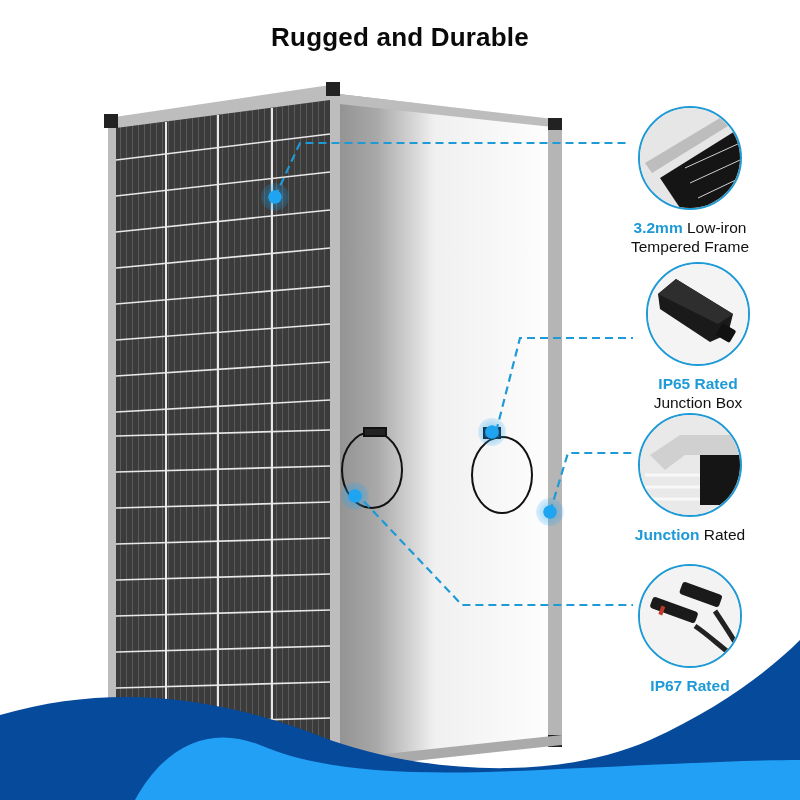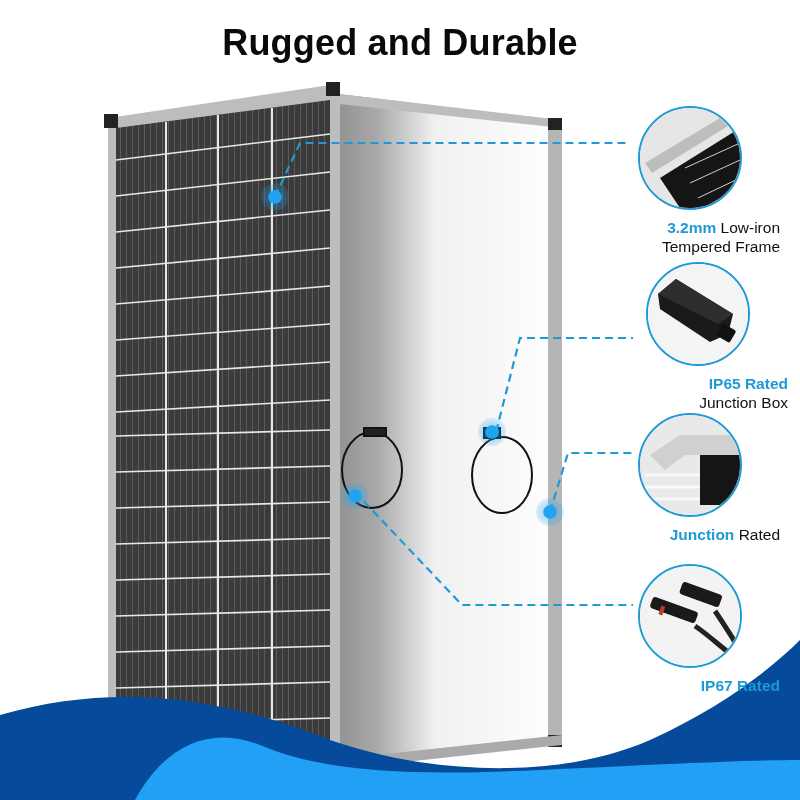--- a/index.html
+++ b/index.html
@@ -1,21 +1,21 @@
 <!DOCTYPE html>
 <html><head>
 <meta charset="utf-8">
 <style>
   html,body{margin:0;padding:0;}
   body{width:800px;height:800px;position:relative;overflow:hidden;background:#ffffff;font-family:"Liberation Sans",sans-serif;}
-  .title{position:absolute;top:22px;left:0;width:800px;text-align:center;font-weight:bold;font-size:36px;color:#0a0a0a;letter-spacing:0.2px;}
+  .title{position:absolute;top:22px;left:0;width:800px;text-align:center;font-weight:bold;font-size:26px;color:#0a0a0a;letter-spacing:0.2px;}
   svg.scene{position:absolute;left:0;top:0;}
   .feature{position:absolute;width:180px;text-align:center;}
   .feature .circle{width:100px;height:100px;border-radius:50%;border:2px solid #1e9ad6;margin:0 auto;overflow:hidden;background:#f2f2f2;position:relative;}
-  .feature .label{font-size:15.5px;line-height:19px;color:#111;margin-top:8px;text-align:right;}
+  .feature .label{font-size:15.5px;line-height:19px;color:#111;margin-top:8px;}
   .hl{color:#1e9ad6;font-weight:bold;}
 </style>
 </head>
 <body>
 
 <div class="title">Rugged and Durable</div>
 
 <svg class="scene" width="800" height="800" viewBox="0 0 800 800">
   <defs>
     <linearGradient id="backGrad" x1="0" y1="0" x2="1" y2="0">

